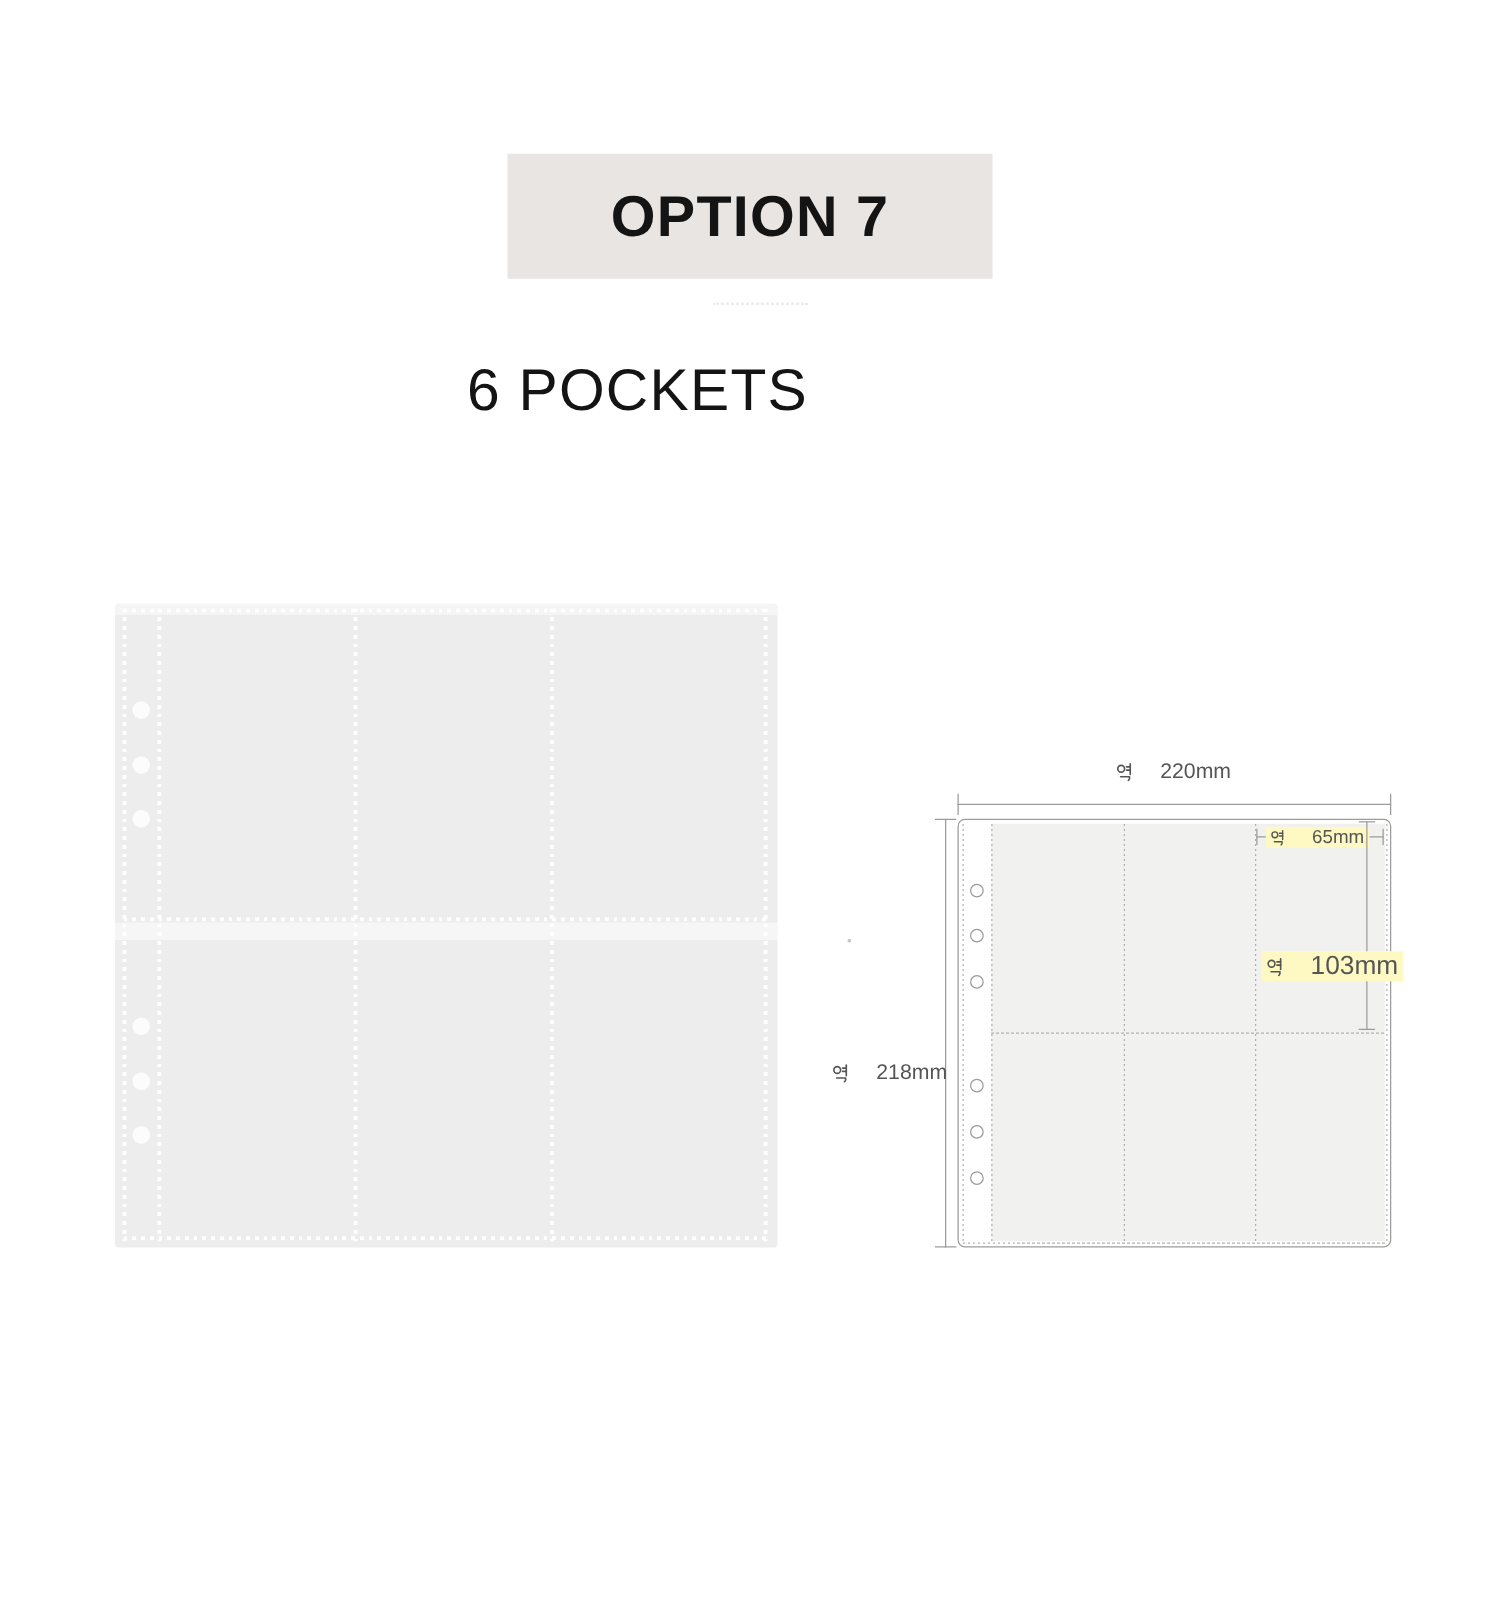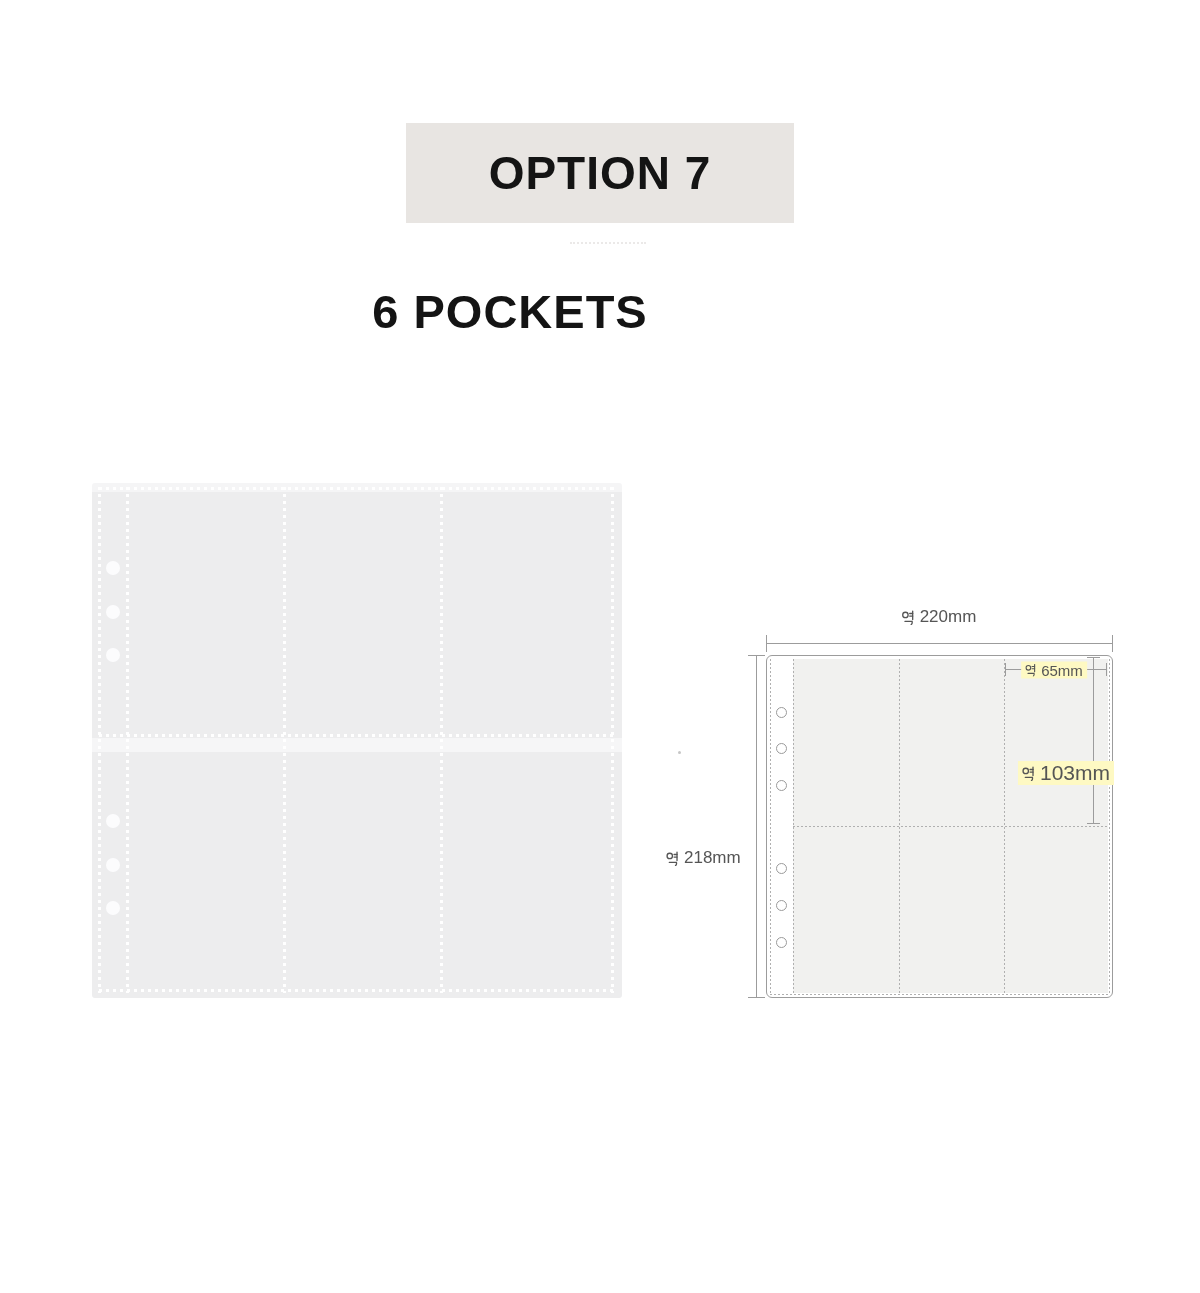--- a/index.html
+++ b/index.html
@@ -10,21 +10,21 @@
   
   .option-badge{
     position:absolute;left:406px;top:123px;width:388px;height:100px;
     display:flex;align-items:center;justify-content:center;
   }
   .option-badge .label{
     font-size:46px;font-weight:bold;letter-spacing:1px;color:#141414;
   }
   .subtitle{
     position:absolute;left:0;top:284px;width:1020px;text-align:center;
-    font-size:47px;font-weight:bold;letter-spacing:1px;color:#141414;
+    font-size:47px;font-weight:normal;letter-spacing:1px;color:#141414;
   }
   .faint-artifact{
     position:absolute;left:570px;top:242px;width:76px;height:0;
     border-top:2px dotted #ebe9e8;
   }
   
   .photo-sheet{
     position:absolute;left:92px;top:483px;width:530px;height:515px;
     background:#ededee;border-radius:3px;
   }
@@ -63,21 +63,21 @@
   .dg-hdot{
     position:absolute;height:1px;
     background-image:repeating-linear-gradient(90deg,#b0b0b0 0,#b0b0b0 2px,rgba(0,0,0,0) 2px,rgba(0,0,0,0) 4px);
   }
   .dg-hole{
     position:absolute;width:11px;height:11px;border-radius:50%;
     border:1.5px solid #9b9b9b;background:#fff;left:9px;box-sizing:border-box;
   }
   .dim-line{position:absolute;background:#9c9c9c;}
   .dim-label{
-    position:absolute;display:flex;align-items:center;gap:4px;
+    position:absolute;display:flex;align-items:center;gap:21px;
     color:#555;font-size:17px;white-space:nowrap;
   }
   .dim-label.centered{transform:translate(-50%,-50%);background:#fef9c3;padding:0 4px;}
   .dim-label.small{font-size:15px;}
   .glyph-y{width:14px;height:15px;flex:0 0 auto;}
   .small .glyph-y{width:12px;height:13px;}
   .glyph-y path,.glyph-y line,.glyph-y circle{
     stroke:#555;stroke-width:1.5;fill:none;stroke-linecap:round;
   }
   .speck{

